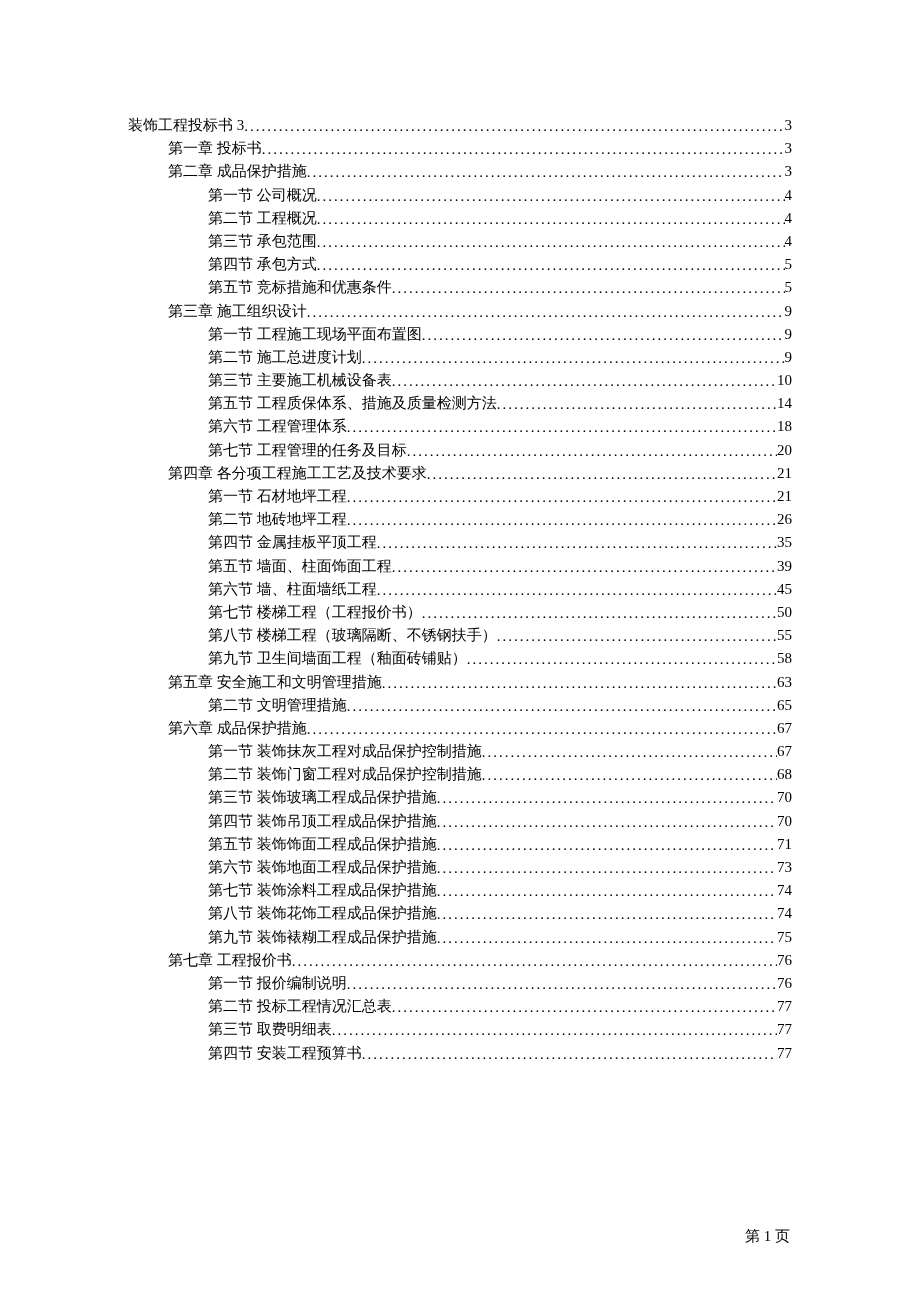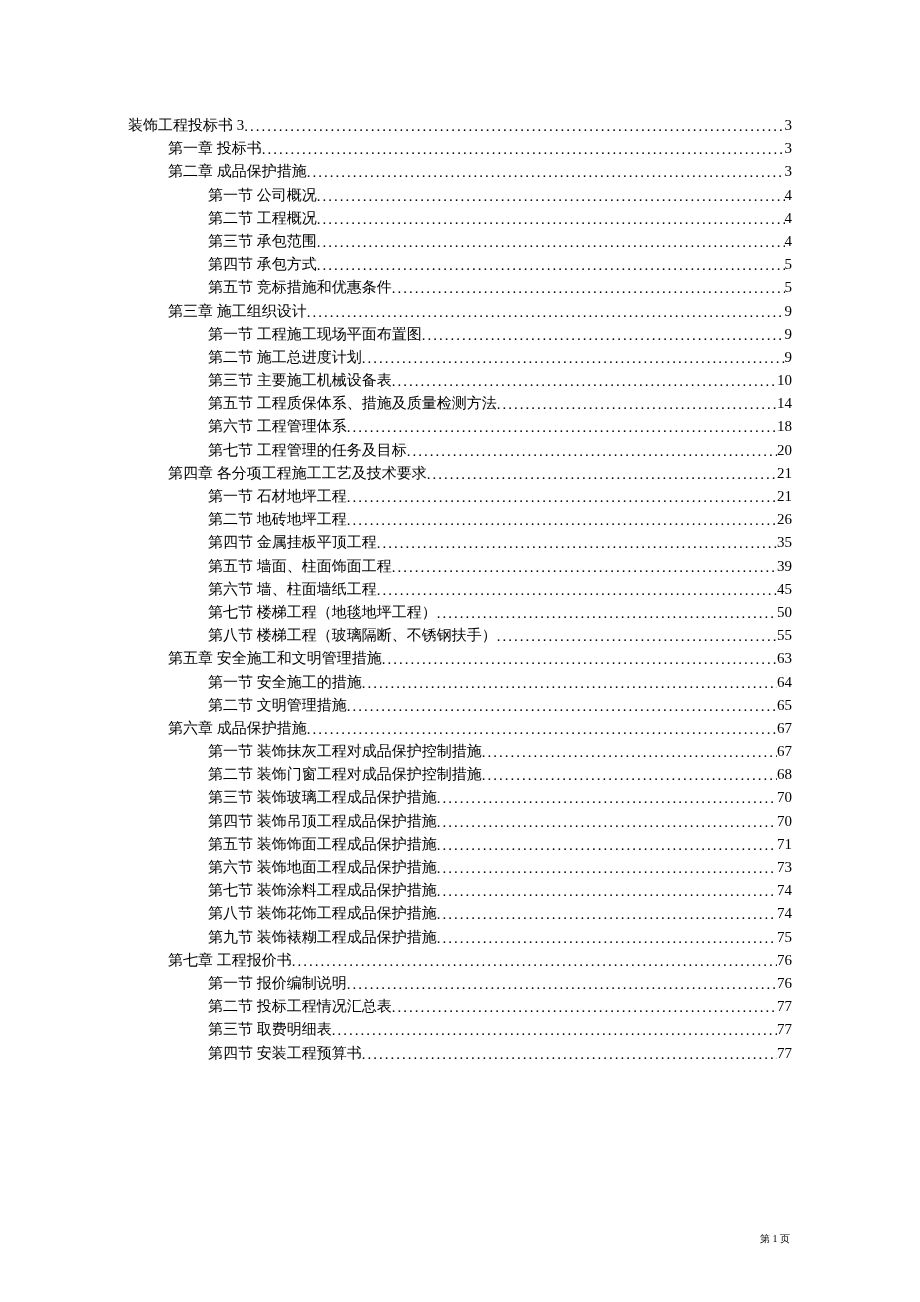--- a/index.html
+++ b/index.html
@@ -45,21 +45,21 @@
     flex: 0 0 auto;
     text-align: right;
   }
   .indent-0 { padding-left: 0px; }
   .indent-1 { padding-left: 40px; }
   .indent-2 { padding-left: 80px; }
   .page-number {
     position: absolute;
     bottom: 56px;
     right: 130px;
-    font-size: 10px;
+    font-size: 15px;
   }
 </style>
 </head>
 <body>
 
 <div class="page">
   <div class="toc" id="toc-container">
       <div class="toc-row indent-0">
         <span class="toc-label">装饰工程投标书 3</span>
         <span class="toc-dots"></span>
@@ -159,38 +159,38 @@
         <span class="toc-label">第五节 墙面、柱面饰面工程</span>
         <span class="toc-dots"></span>
         <span class="toc-page">39</span>
       </div>
       <div class="toc-row indent-2">
         <span class="toc-label">第六节 墙、柱面墙纸工程</span>
         <span class="toc-dots"></span>
         <span class="toc-page">45</span>
       </div>
       <div class="toc-row indent-2">
-        <span class="toc-label">第七节 楼梯工程（地毯地坪工程）</span>
+        <span class="toc-label">第七节 楼梯工程（工程报价书）</span>
         <span class="toc-dots"></span>
         <span class="toc-page">50</span>
       </div>
       <div class="toc-row indent-2">
         <span class="toc-label">第八节 楼梯工程（玻璃隔断、不锈钢扶手）</span>
         <span class="toc-dots"></span>
         <span class="toc-page">55</span>
       </div>
+      <div class="toc-row indent-2">
+        <span class="toc-label">第九节 卫生间墙面工程（釉面砖铺贴）</span>
+        <span class="toc-dots"></span>
+        <span class="toc-page">58</span>
+      </div>
       <div class="toc-row indent-1">
         <span class="toc-label">第五章 安全施工和文明管理措施</span>
         <span class="toc-dots"></span>
         <span class="toc-page">63</span>
-      </div>
-      <div class="toc-row indent-2">
-        <span class="toc-label">第一节 安全施工的措施</span>
-        <span class="toc-dots"></span>
-        <span class="toc-page">64</span>
       </div>
       <div class="toc-row indent-2">
         <span class="toc-label">第二节 文明管理措施</span>
         <span class="toc-dots"></span>
         <span class="toc-page">65</span>
       </div>
       <div class="toc-row indent-1">
         <span class="toc-label">第六章 成品保护措施</span>
         <span class="toc-dots"></span>
         <span class="toc-page">67</span>

